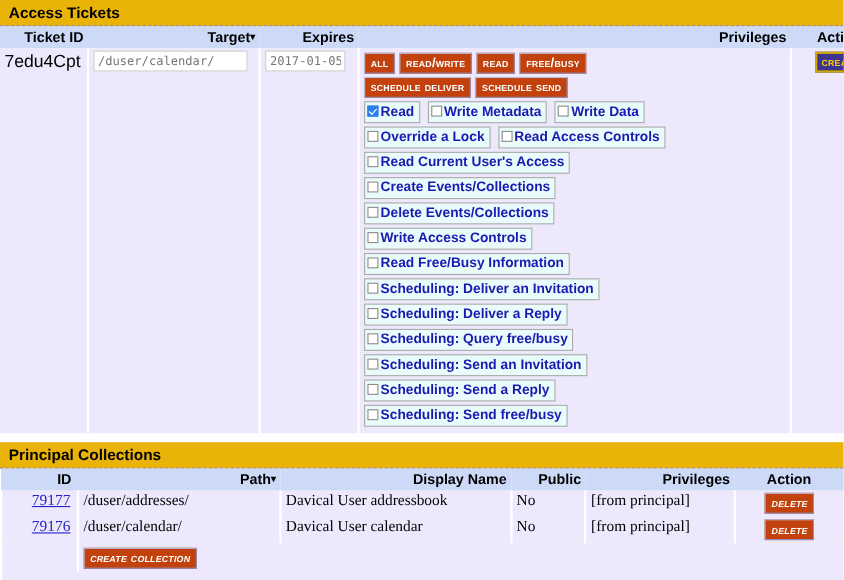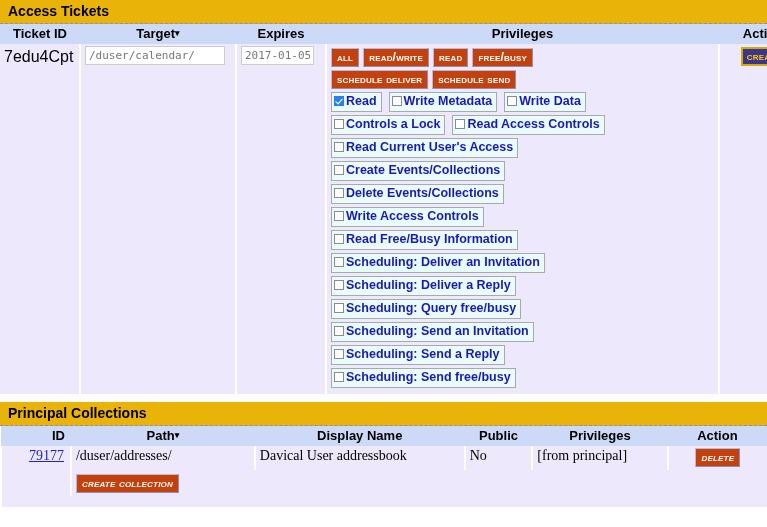--- a/index.html
+++ b/index.html
@@ -32,21 +32,21 @@
 
   table.grid {
     width: 767px;
     border-collapse: collapse;
     table-layout: fixed;
   }
   table.grid th {
     background: #ccd9f7;
     font-weight: bold;
     font-size: 13px;
-    text-align: center;
+    text-align: right;
     padding: 2px 4px 3px 4px;
     white-space: nowrap;
     color: #000;
   }
   table.grid td {
     background: #ede8fb;
     vertical-align: top;
     padding: 2px 4px 3px 4px;
     border-left: 2px solid #ffffff;
   }
@@ -216,21 +216,21 @@
               <span class="btn">All</span><span class="btn">Read/Write</span><span class="btn">Read</span><span class="btn">Free/Busy</span>
               <br>
               <span class="btn">Schedule Deliver</span><span class="btn">Schedule Send</span>
             </div>
 
             <div class="chip-row">
               <span class="chip checked"><span class="box"></span><span>Read</span></span><span class="chip"><span class="box"></span><span>Write Metadata</span></span><span class="chip"><span class="box"></span><span>Write Data</span></span>
             </div>
 
             <div class="chip-row">
-              <span class="chip"><span class="box"></span><span>Controls a Lock</span></span><span class="chip"><span class="box"></span><span>Read Access Controls</span></span>
+              <span class="chip"><span class="box"></span><span>Override a Lock</span></span><span class="chip"><span class="box"></span><span>Read Access Controls</span></span>
             </div>
 
             <div class="chip-row">
               <span class="chip"><span class="box"></span><span>Read Current User's Access</span></span>
             </div>
 
             <div class="chip-row">
               <span class="chip"><span class="box"></span><span>Create Events/Collections</span></span>
             </div>
 
@@ -305,20 +305,32 @@
         </td>
         <td>/duser/addresses/</td>
         <td>Davical User addressbook</td>
         <td>No</td>
         <td>[from principal]</td>
         <td class="p-act">
           <span class="btn delete">Delete</span>
         </td>
       </tr>
 
+      <tr>
+        <td class="p-id">
+          <a class="idlink" href="#">79176</a>
+        </td>
+        <td>/duser/calendar/</td>
+        <td>Davical User calendar</td>
+        <td>No</td>
+        <td>[from principal]</td>
+        <td class="p-act">
+          <span class="btn delete">Delete</span>
+        </td>
+      </tr>
 
       <tr>
         <td class="p-id"></td>
         <td colspan="5">
           <span class="btn createcoll">Create Collection</span>
         </td>
       </tr>
 
       <tr class="spacer-row">
         <td colspan="6"></td>

